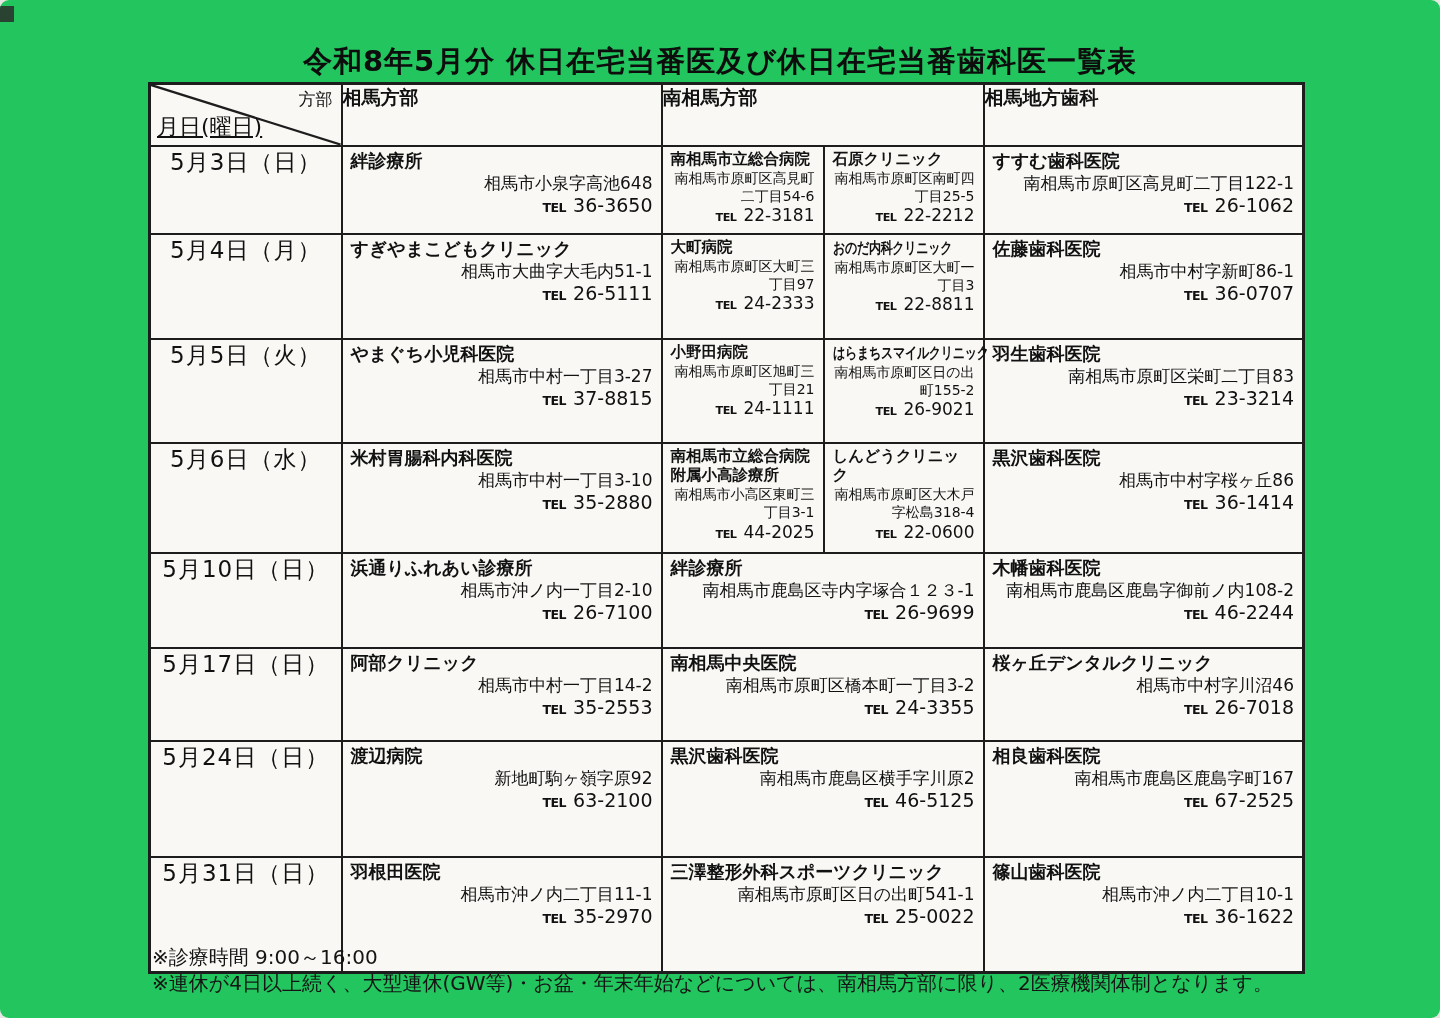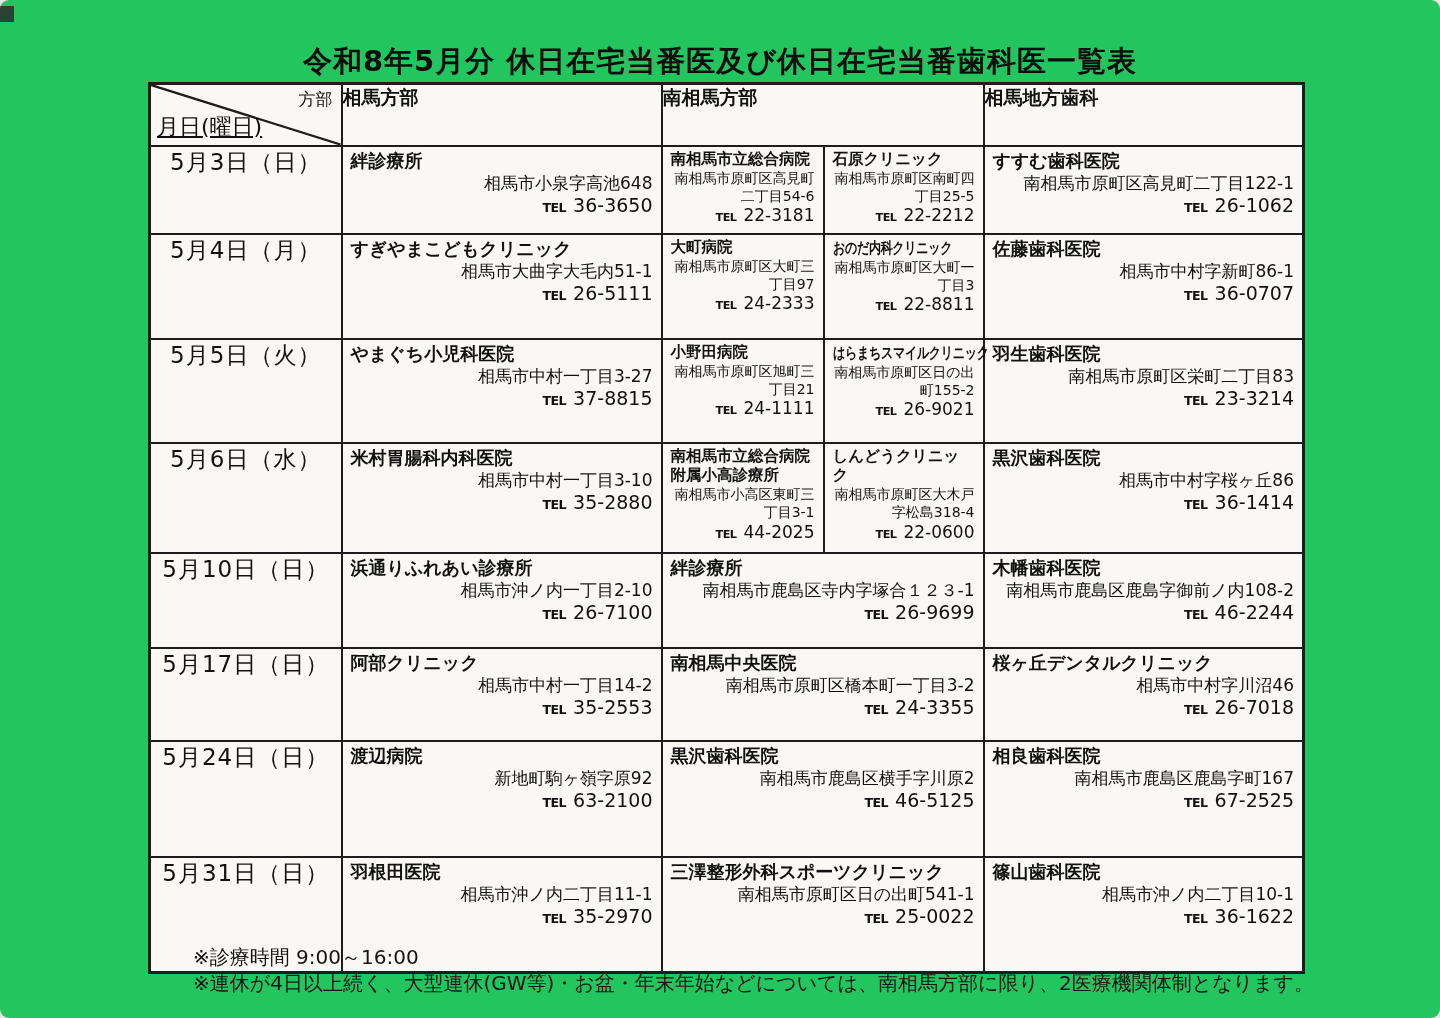--- a/index.html
+++ b/index.html
@@ -44,21 +44,21 @@
   .nm { font-weight:bold; font-size:18px; text-align:left; line-height:1.25; }
   .ad { font-size:17px; text-align:right; line-height:1.3; }
   .tl { font-size:19px; text-align:right; white-space:nowrap; }
   .tlb { font-size:0.66em; font-weight:bold; letter-spacing:-0.5px; margin-right:7px; }
   
   .sub .nm { font-size:15.5px; }
   .sub .ad { font-size:14px; }
   .sub .tl { font-size:17px; }
   .nm.squeeze { white-space:nowrap; display:inline-block;
                 transform:scaleX(0.78); transform-origin:0 50%; letter-spacing:-0.5px; }
-  .notes { position:absolute; left:152px; top:944px; font-size:20px; line-height:1.32; color:#141414;margin-left:41px; }
+  .notes { position:absolute; left:152px; top:944px; font-size:20px; line-height:1.32; color:#141414; }
   tr.h106{height:88px} tr.h105{height:105px} tr.h104{height:104px} tr.h110{height:110px}
   tr.h95{height:95px} tr.h93{height:93px} tr.h92{height:116px}
 </style>
 </head>
 <body>
 
 <div class="sheet">
 
   <div class="title">令和8年5月分 休日在宅当番医及び休日在宅当番歯科医一覧表</div>
 

